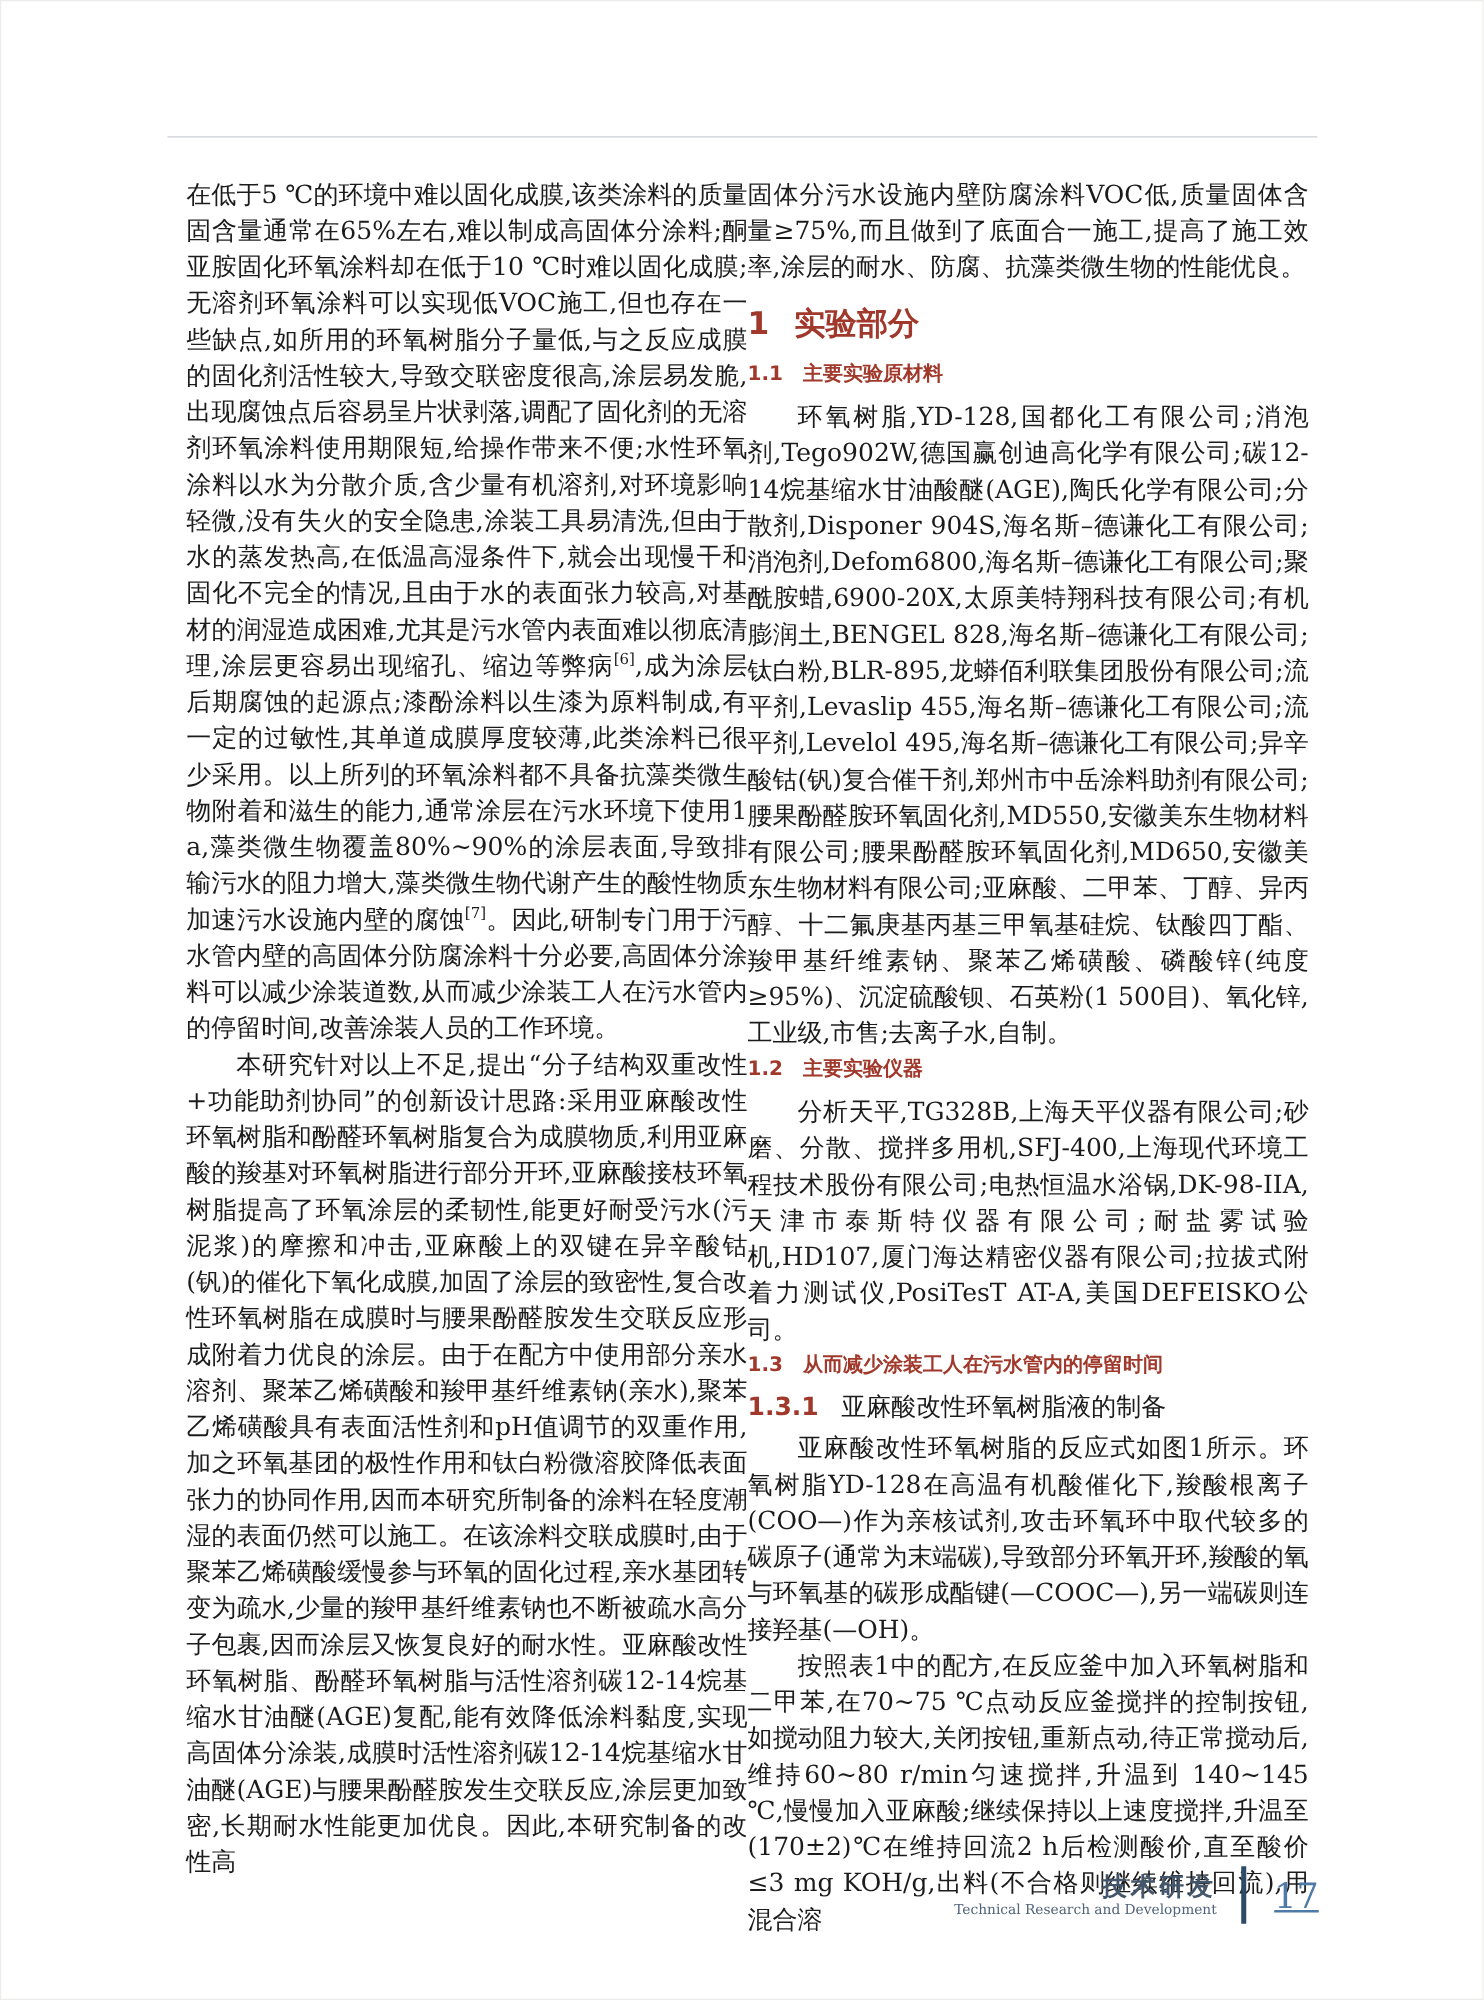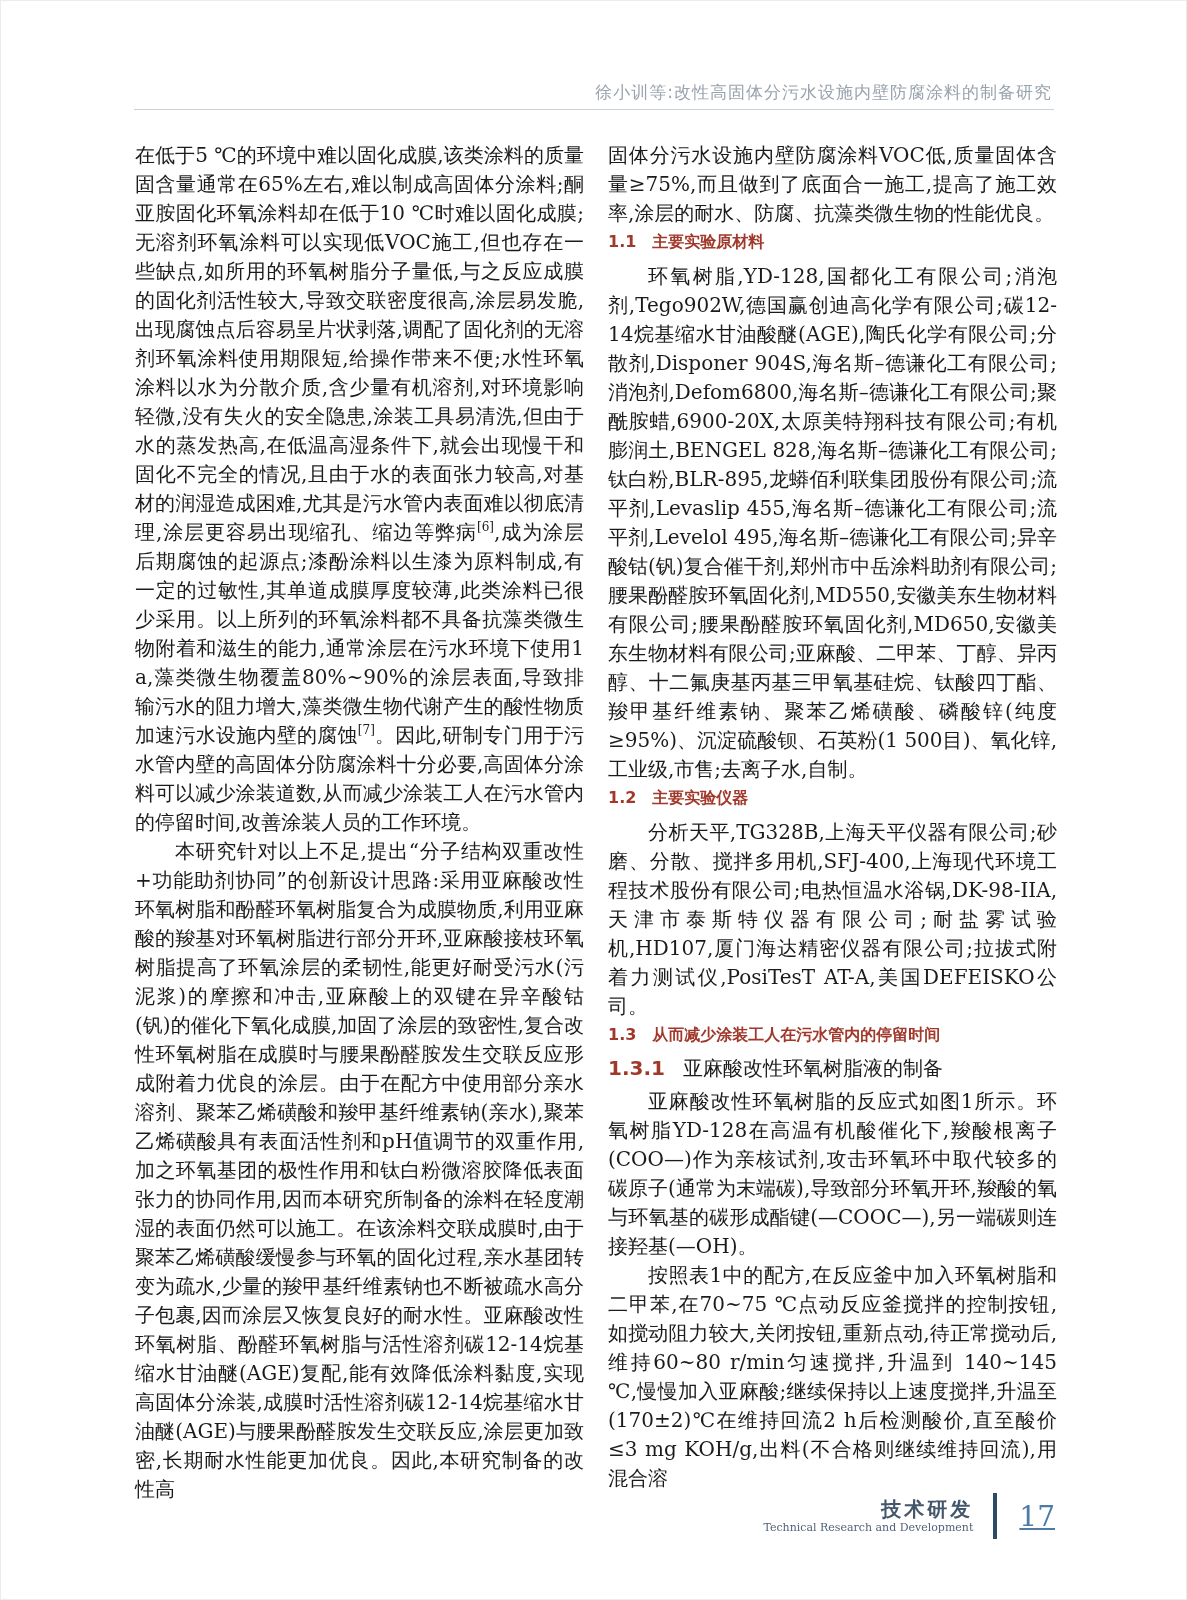--- a/index.html
+++ b/index.html
@@ -17,22 +17,22 @@
     position:absolute;top:80px;right:134px;
     font-family:"DejaVu Sans","Liberation Sans",sans-serif;
     font-size:17px;color:#99a3ad;letter-spacing:1px;
   }
   .header-rule{
     position:absolute;top:108px;left:133px;right:132px;
     height:1px;background:#ccd1d6;
   }
   
   .columns{
-    position:absolute;top:140px;left:134px;width:922px;
-    display:flex;gap:24px;
+    position:absolute;top:140px;left:148px;width:922px;
+    display:flex;
   }
   .col{
     width:449px;
     font-size:20px;line-height:29px;
     text-align:justify;
     color:#1b1b1b;
   }
   .col p{margin:0;padding:0;}
   .indent{text-indent:2em;}
   sup{font-size:12px;line-height:0;vertical-align:super;}
@@ -88,33 +88,35 @@
     font-family:"DejaVu Serif","Liberation Serif",serif;
     padding-left:2px;
     text-decoration:underline;
   }
 </style>
 </head>
 <body>
 
 <div class="page">
 
-  <div class="running-title">徐小训等:改性高固体分污水设施内壁防腐涂料的制备研究</div>
   <div class="header-rule"></div>
 
   <div class="columns">
 
     <div class="col">
       <p class="rich">在低于5 ℃的环境中难以固化成膜,该类涂料的质量固含量通常在65%左右,难以制成高固体分涂料;酮亚胺固化环氧涂料却在低于10 ℃时难以固化成膜;无溶剂环氧涂料可以实现低VOC施工,但也存在一些缺点,如所用的环氧树脂分子量低,与之反应成膜的固化剂活性较大,导致交联密度很高,涂层易发脆,出现腐蚀点后容易呈片状剥落,调配了固化剂的无溶剂环氧涂料使用期限短,给操作带来不便;水性环氧涂料以水为分散介质,含少量有机溶剂,对环境影响轻微,没有失火的安全隐患,涂装工具易清洗,但由于水的蒸发热高,在低温高湿条件下,就会出现慢干和固化不完全的情况,且由于水的表面张力较高,对基材的润湿造成困难,尤其是污水管内表面难以彻底清理,涂层更容易出现缩孔、缩边等弊病<sup>[6]</sup>,成为涂层后期腐蚀的起源点;漆酚涂料以生漆为原料制成,有一定的过敏性,其单道成膜厚度较薄,此类涂料已很少采用。以上所列的环氧涂料都不具备抗藻类微生物附着和滋生的能力,通常涂层在污水环境下使用1 a,藻类微生物覆盖80%~90%的涂层表面,导致排输污水的阻力增大,藻类微生物代谢产生的酸性物质加速污水设施内壁的腐蚀<sup>[7]</sup>。因此,研制专门用于污水管内壁的高固体分防腐涂料十分必要,高固体分涂料可以减少涂装道数,从而减少涂装工人在污水管内的停留时间,改善涂装人员的工作环境。</p>
       <p class="rich indent">本研究针对以上不足,提出“分子结构双重改性+功能助剂协同”的创新设计思路:采用亚麻酸改性环氧树脂和酚醛环氧树脂复合为成膜物质,利用亚麻酸的羧基对环氧树脂进行部分开环,亚麻酸接枝环氧树脂提高了环氧涂层的柔韧性,能更好耐受污水(污泥浆)的摩擦和冲击,亚麻酸上的双键在异辛酸钴(钒)的催化下氧化成膜,加固了涂层的致密性,复合改性环氧树脂在成膜时与腰果酚醛胺发生交联反应形成附着力优良的涂层。由于在配方中使用部分亲水溶剂、聚苯乙烯磺酸和羧甲基纤维素钠(亲水),聚苯乙烯磺酸具有表面活性剂和pH值调节的双重作用,加之环氧基团的极性作用和钛白粉微溶胶降低表面张力的协同作用,因而本研究所制备的涂料在轻度潮湿的表面仍然可以施工。在该涂料交联成膜时,由于聚苯乙烯磺酸缓慢参与环氧的固化过程,亲水基团转变为疏水,少量的羧甲基纤维素钠也不断被疏水高分子包裹,因而涂层又恢复良好的耐水性。亚麻酸改性环氧树脂、酚醛环氧树脂与活性溶剂碳12-14烷基缩水甘油醚(AGE)复配,能有效降低涂料黏度,实现高固体分涂装,成膜时活性溶剂碳12-14烷基缩水甘油醚(AGE)与腰果酚醛胺发生交联反应,涂层更加致密,长期耐水性能更加优良。因此,本研究制备的改性高</p>
     </div>
 
     <div class="col">
       <p>固体分污水设施内壁防腐涂料VOC低,质量固体含量≥75%,而且做到了底面合一施工,提高了施工效率,涂层的耐水、防腐、抗藻类微生物的性能优良。</p>
 
+      <div class="h1">
+        <span class="num">1</span><span>实验部分</span>
+      </div>
 
       <div class="h2">
         <span class="num">1.1</span><span>主要实验原材料</span>
       </div>
       <p class="indent">环氧树脂,YD-128,国都化工有限公司;消泡剂,Tego902W,德国赢创迪高化学有限公司;碳12-14烷基缩水甘油酸醚(AGE),陶氏化学有限公司;分散剂,Disponer 904S,海名斯–德谦化工有限公司;消泡剂,Defom6800,海名斯–德谦化工有限公司;聚酰胺蜡,6900-20X,太原美特翔科技有限公司;有机膨润土,BENGEL 828,海名斯–德谦化工有限公司;钛白粉,BLR-895,龙蟒佰利联集团股份有限公司;流平剂,Levaslip 455,海名斯–德谦化工有限公司;流平剂,Levelol 495,海名斯–德谦化工有限公司;异辛酸钴(钒)复合催干剂,郑州市中岳涂料助剂有限公司;腰果酚醛胺环氧固化剂,MD550,安徽美东生物材料有限公司;腰果酚醛胺环氧固化剂,MD650,安徽美东生物材料有限公司;亚麻酸、二甲苯、丁醇、异丙醇、十二氟庚基丙基三甲氧基硅烷、钛酸四丁酯、羧甲基纤维素钠、聚苯乙烯磺酸、磷酸锌(纯度≥95%)、沉淀硫酸钡、石英粉(1 500目)、氧化锌,工业级,市售;去离子水,自制。</p>
 
       <div class="h2">
         <span class="num">1.2</span><span>主要实验仪器</span>
       </div>
       <p class="indent">分析天平,TG328B,上海天平仪器有限公司;砂磨、分散、搅拌多用机,SFJ-400,上海现代环境工程技术股份有限公司;电热恒温水浴锅,DK-98-IIA,天津市泰斯特仪器有限公司;耐盐雾试验机,HD107,厦门海达精密仪器有限公司;拉拔式附着力测试仪,PosiTesT AT-A,美国DEFEISKO公司。</p>

